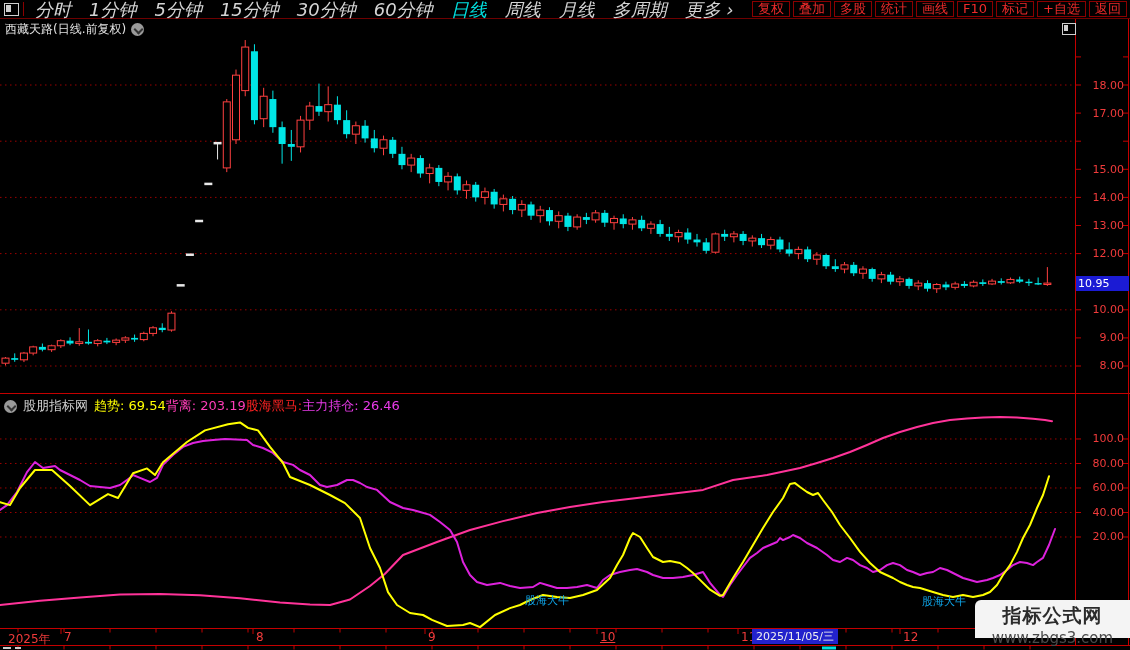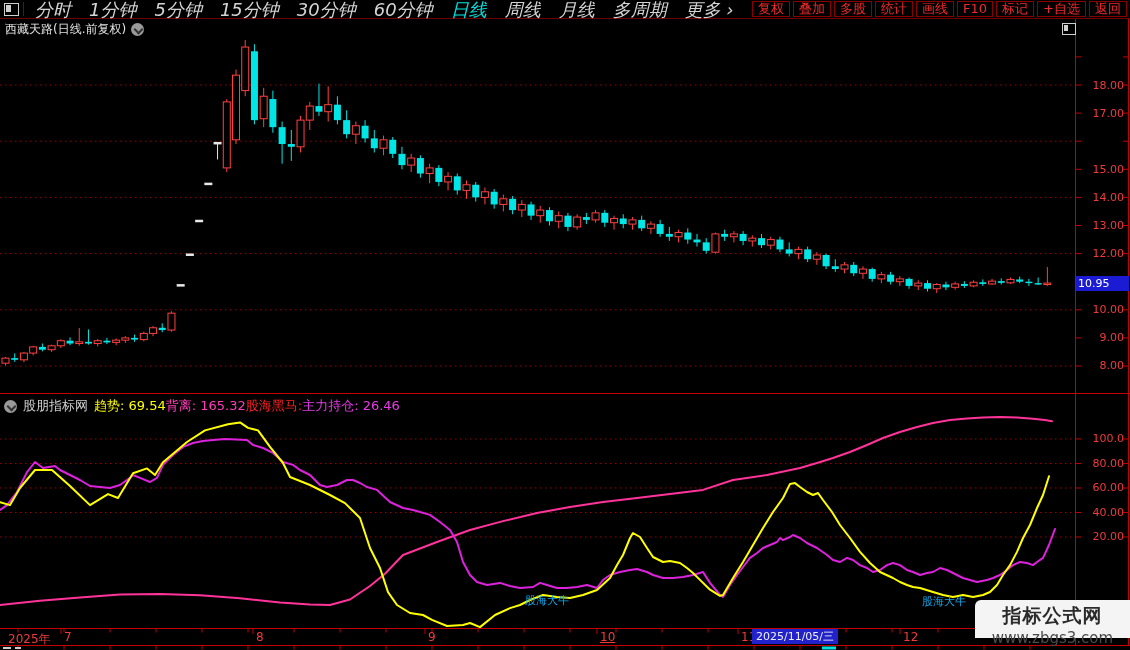--- a/index.html
+++ b/index.html
@@ -488,21 +488,21 @@
     <div class="pricelab" style="left: 1076px; top: 332.4px;">9.00</div>
     <div class="pricelab" style="left: 1076px; top: 341px; margin-top: 19px;">8.00</div>
   </div>
 <div id="price-badge">10.95</div>
 
 <div id="ind-header">
   <span class="circle-icon"></span>
   <span id="ind-source">股朋指标网</span>
   <span id="metrics" style="display:flex;">
       <span class="metric" style="color: rgb(255, 255, 0);">趋势: 69.54</span>
-      <span class="metric" style="color: rgb(255, 61, 184);">背离: 165.32</span>
+      <span class="metric" style="color: rgb(255, 61, 184);">背离: 203.19</span>
       <span class="metric" style="color: rgb(255, 34, 34);">股海黑马:</span>
       <span class="metric" style="color: rgb(232, 58, 232);">主力持仓: 26.46</span>
     </span>
 </div>
 <div id="ind-labels">
     <div class="indlab" style="left: 1076px; top: 433.47px;">100.0</div>
     <div class="indlab" style="left: 1076px; top: 457.976px;">80.00</div>
     <div class="indlab" style="left: 1076px; top: 482.482px;">60.00</div>
     <div class="indlab" style="left: 1076px; top: 506.988px;">40.00</div>
     <div class="indlab" style="left: 1076px; top: 531.494px;">20.00</div>

